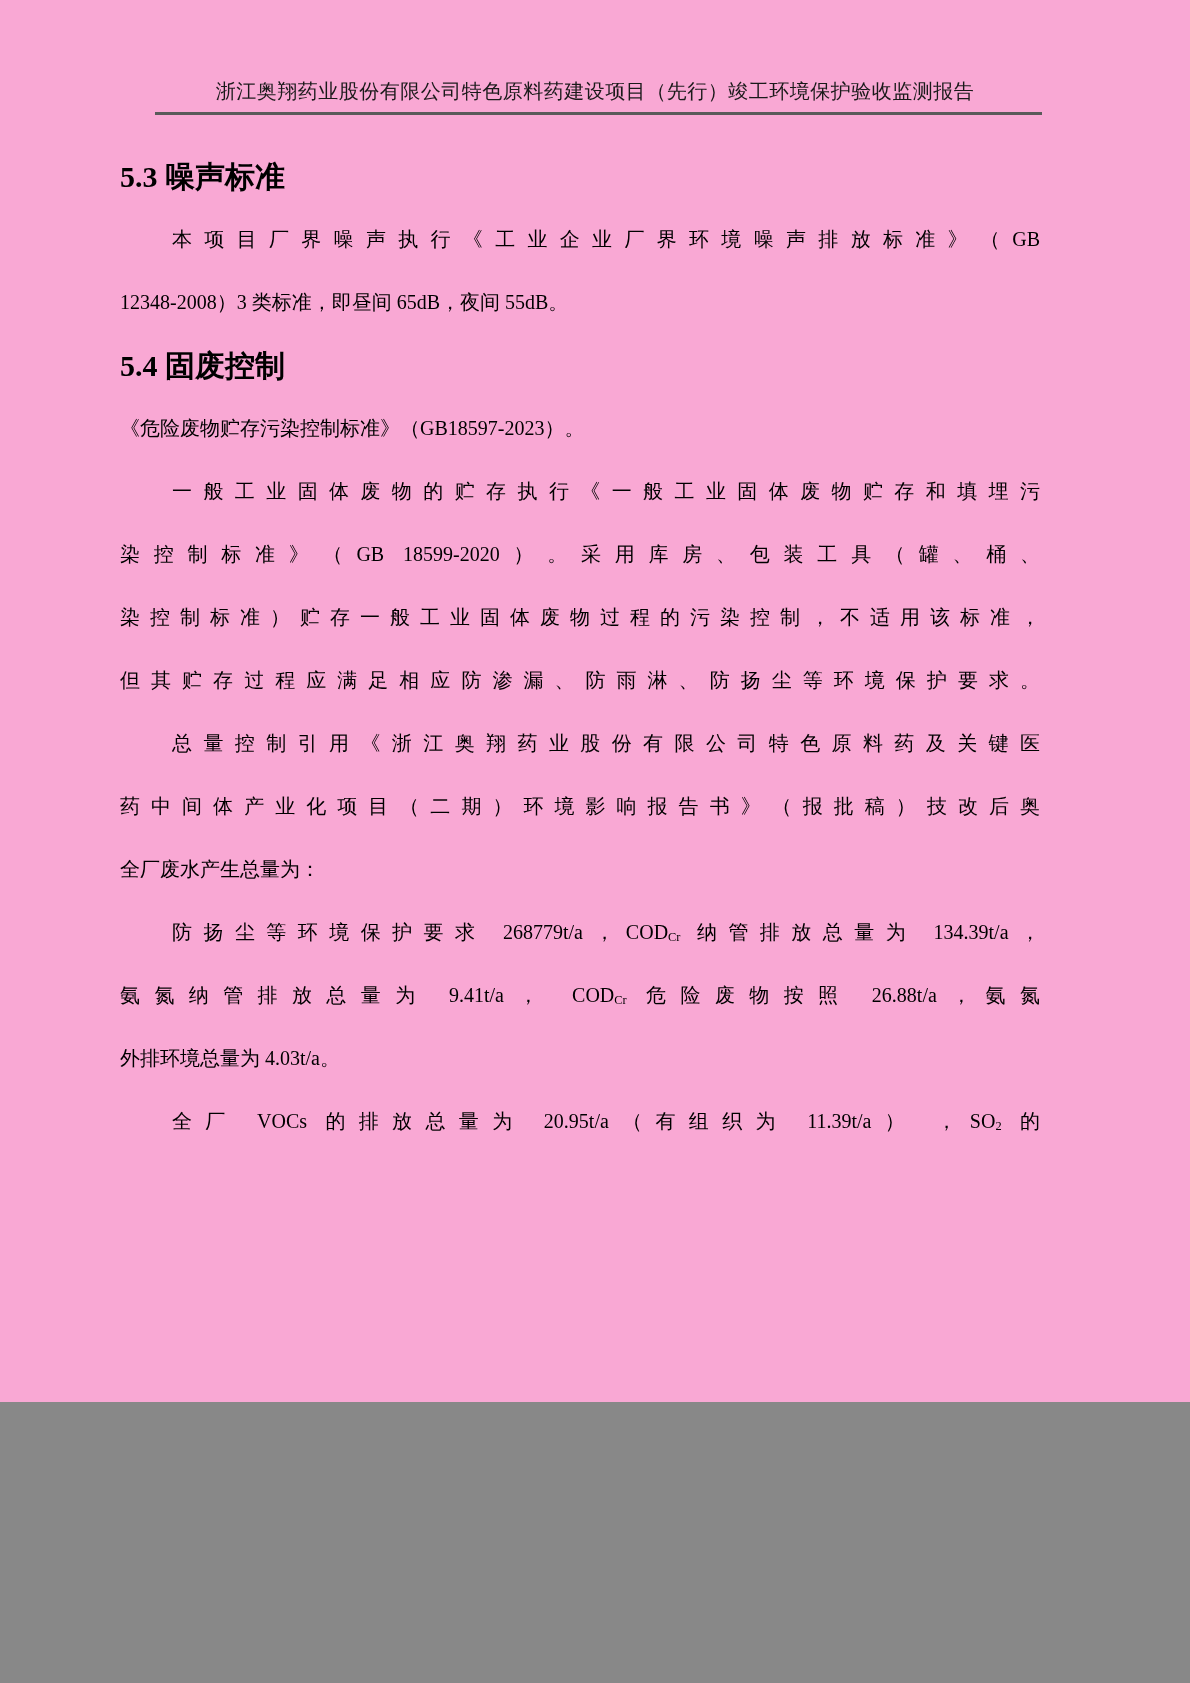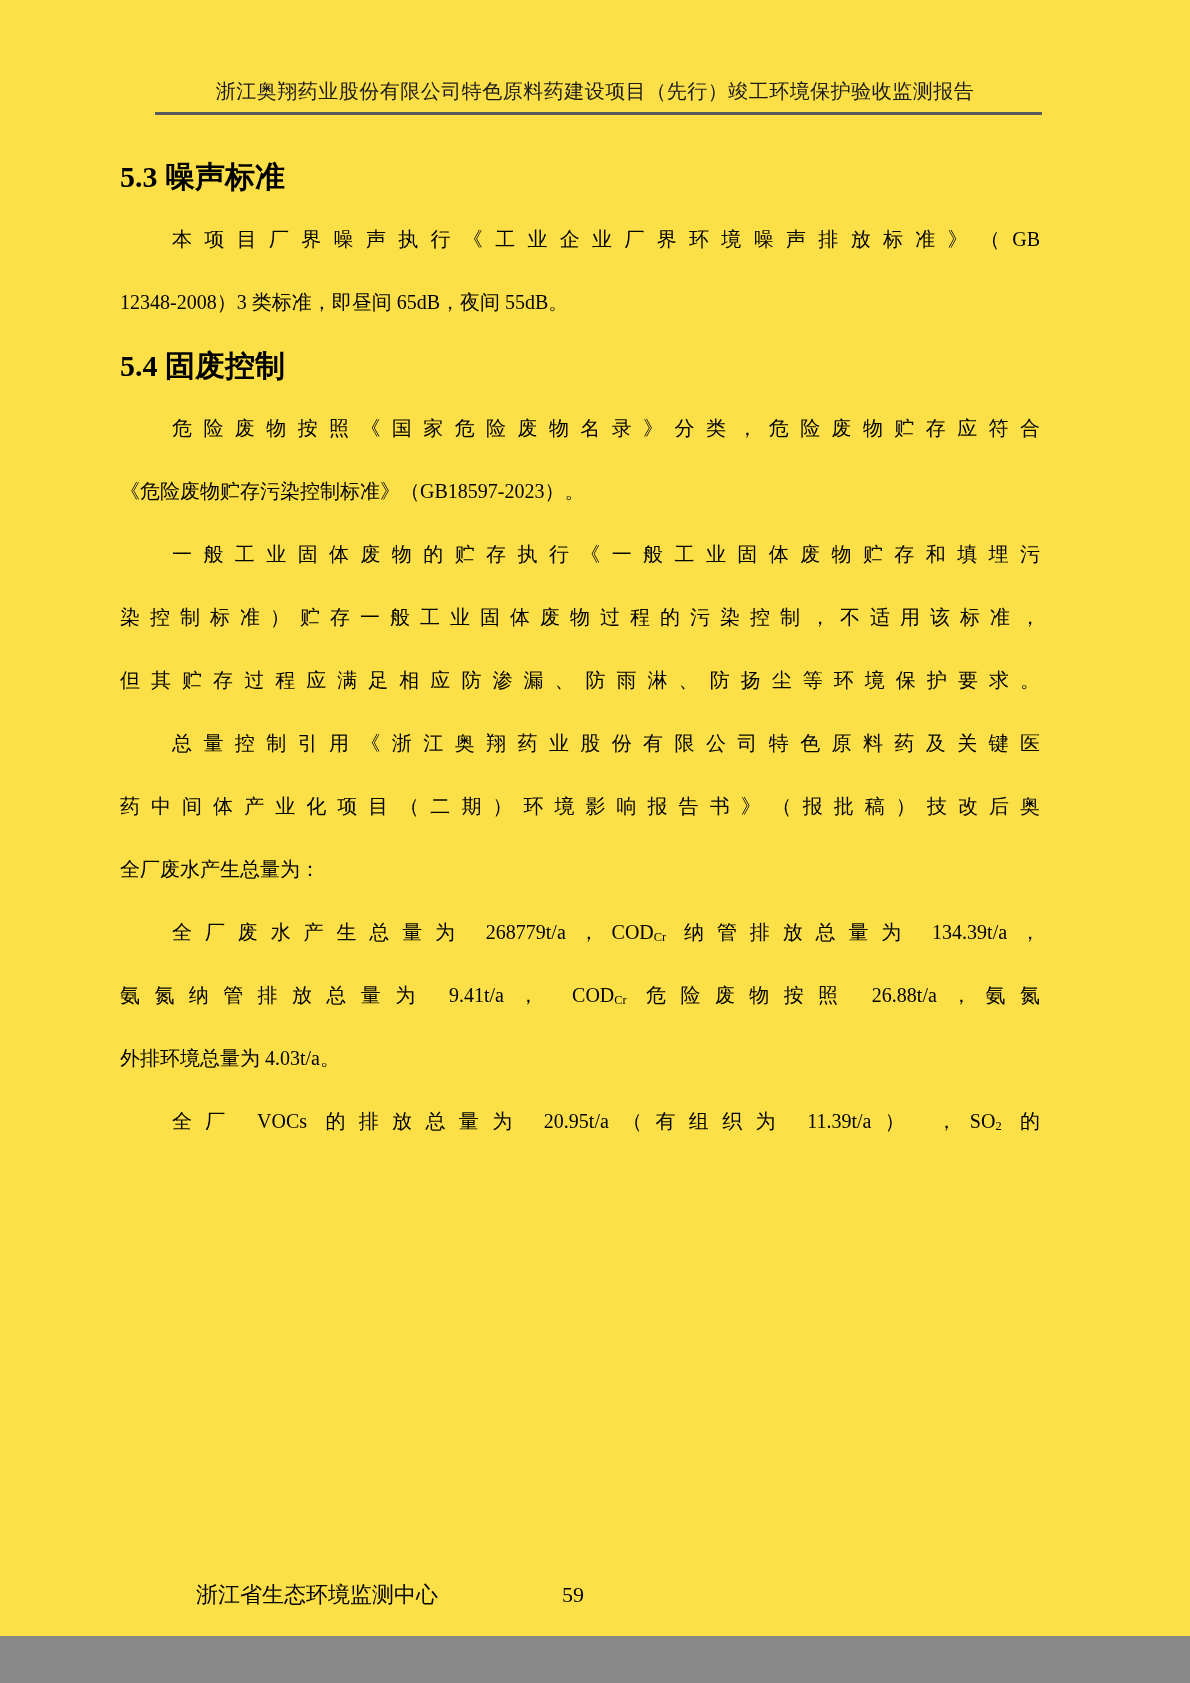--- a/index.html
+++ b/index.html
@@ -3,23 +3,23 @@
 <meta charset="utf-8">
 <style>
   html, body {
     margin: 0;
     padding: 0;
     background: #888;
   }
   .page {
     position: relative;
     width: 1190px;
-    height: 1636px;
+    height: 1402px;
     margin: 0 auto;
-    background: #fde047;
+    background: #f9a8d4;
     font-family: "Liberation Serif", "DejaVu Serif", serif;
     color: #000000;
     overflow: hidden;
   }
   .page-header {
     padding-top: 78px;
   }
   .header-title {
     text-align: center;
     font-size: 20px;
@@ -91,31 +91,31 @@
     <div class="header-rule"></div>
   </div>
 
   <div class="content">
 
     <div class="h2">5.3 噪声标准</div>
     <div class="line just indent">本项目厂界噪声执行《工业企业厂界环境噪声排放标准》（GB</div>
     <div class="line">12348-2008）3 类标准，即昼间 65dB，夜间 55dB。</div>
 
     <div class="h2">5.4 固废控制</div>
-    <div class="line just indent">危险废物按照《国家危险废物名录》分类，危险废物贮存应符合</div>
     <div class="line">《危险废物贮存污染控制标准》（GB18597-2023）。</div>
     <div class="line just indent">一般工业固体废物的贮存执行《一般工业固体废物贮存和填埋污</div>
+    <div class="line just">染控制标准》（GB 18599-2020）。采用库房、包装工具（罐、桶、</div>
     <div class="line just">染控制标准）贮存一般工业固体废物过程的污染控制，不适用该标准，</div>
     <div class="line just">但其贮存过程应满足相应防渗漏、防雨淋、防扬尘等环境保护要求。</div>
 
     <div class="line just indent">总量控制引用《浙江奥翔药业股份有限公司特色原料药及关键医</div>
     <div class="line just">药中间体产业化项目（二期）环境影响报告书》（报批稿）技改后奥</div>
     <div class="line">全厂废水产生总量为：</div>
 
-    <div class="line just indent"><span>全厂废水产生总量为 268779t/a，COD</span><sub>Cr</sub><span> 纳管排放总量为 134.39t/a，</span></div>
+    <div class="line just indent"><span>防扬尘等环境保护要求 268779t/a，COD</span><sub>Cr</sub><span> 纳管排放总量为 134.39t/a，</span></div>
     <div class="line just"><span>氨氮纳管排放总量为 9.41t/a， COD</span><sub>Cr</sub><span> 危险废物按照 26.88t/a，氨氮</span></div>
     <div class="line">外排环境总量为 4.03t/a。</div>
 
     <div class="line just indent"><span>全厂 VOCs 的排放总量为 20.95t/a（有组织为 11.39t/a） ，SO</span><sub>2</sub><span> 的</span></div>
 
   </div>
 
   <div class="page-footer">
     <span class="footer-org">浙江省生态环境监测中心</span>
     <span class="footer-page-number">59</span>

